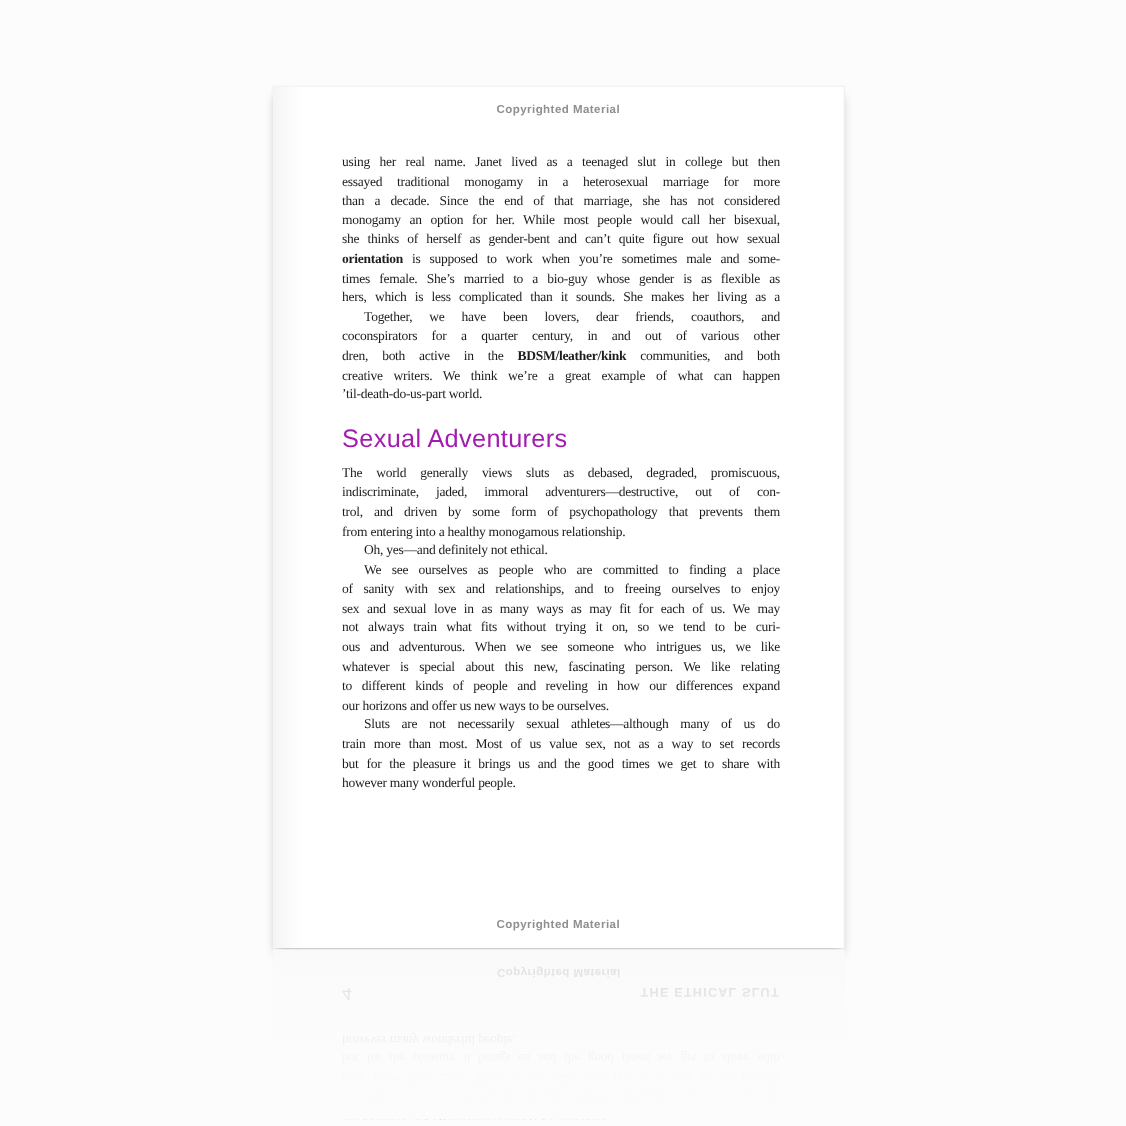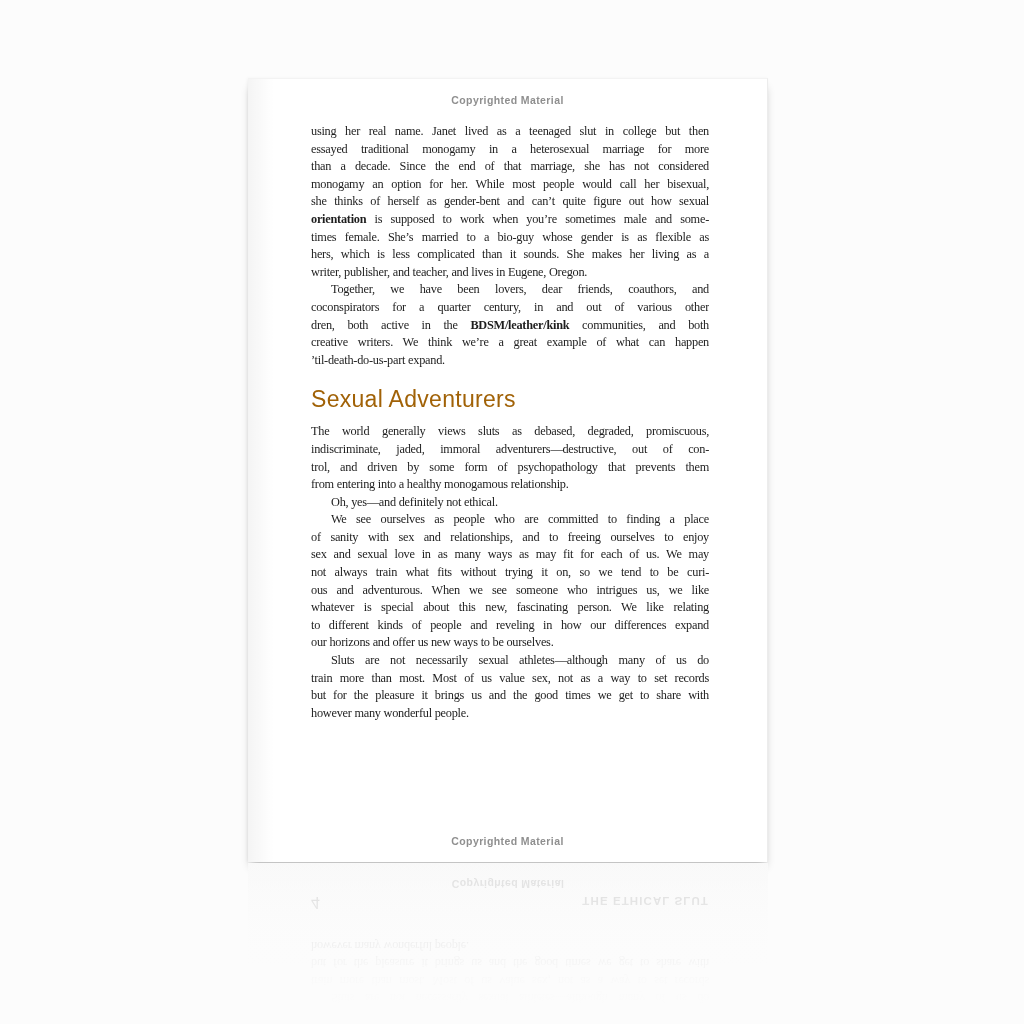--- a/index.html
+++ b/index.html
@@ -19,30 +19,30 @@
     background: linear-gradient(to right, rgba(0,0,0,0.045), rgba(0,0,0,0));
     pointer-events: none;
   }
 
   .copyright { position: absolute; left: 0; width: 100%; text-align: center;
     font-family: "Liberation Sans", sans-serif; font-size: 10.5px; letter-spacing: 0.4px;
     color: #8f8f8f; font-weight: 700; }
   .copyright.top { top: 15px; }
   .copyright.bottom { top: 756px; }
 
-  .text-col { position: absolute; left: 63px; top: 44px; width: 398px; color: #1d1d1d; }
+  .text-col { position: absolute; left: 63px; top: 60px; width: 398px; color: #1d1d1d; }
 
   .ln { height: 17.6px; line-height: 17.6px; font-size: 12.3px; letter-spacing: -0.25px;
     text-align: justify; text-align-last: justify; overflow: hidden; white-space: normal; }
   .ln.end { text-align-last: left; }
   .ln.indent { text-indent: 20px; }
   .ln b { font-weight: 700; }
 
   .heading { padding: 16px 0 10px 0; font-family: "Liberation Sans", sans-serif;
-    font-size: 23px; font-weight: 400; letter-spacing: 0.3px; color: #a16207;
+    font-size: 23px; font-weight: 400; letter-spacing: 0.3px; color: #a21caf;
     line-height: 28px; }
 
   .footer-row { position: absolute; left: 63px; top: 740px; width: 398px;
     display: flex; justify-content: space-between; align-items: baseline;
     font-family: "Liberation Sans", sans-serif; color: #3c3c3c; }
   .footer-num { font-size: 11.5px; font-weight: 400; }
   .footer-title { font-size: 11.5px; font-weight: 700; letter-spacing: 1.1px; margin-top: 47px; }
 
   
   .reflection { position: absolute; left: 248px; top: 863px; width: 520px; height: 155px;
@@ -75,29 +75,28 @@
 
     <div>
       <div class="ln">using her real name. Janet lived as a teenaged slut in college but then</div>
       <div class="ln">essayed traditional monogamy in a heterosexual marriage for more</div>
       <div class="ln">than a decade. Since the end of that marriage, she has not considered</div>
       <div class="ln">monogamy an option for her. While most people would call her bisexual,</div>
       <div class="ln">she thinks of herself as gender-bent and can’t quite figure out how sexual</div>
       <div class="ln"><span></span><b>orientation</b><span> is supposed to work when you’re sometimes male and some-</span></div>
       <div class="ln">times female. She’s married to a bio-guy whose gender is as flexible as</div>
       <div class="ln">hers, which is less complicated than it sounds. She makes her living as a</div>
-      <div class="ln end">writer, publisher, and teacher, and lives in Eugene, Oregon.</div>
     </div>
 
     <div>
       <div class="ln indent">Together, we have been lovers, dear friends, coauthors, and</div>
       <div class="ln">coconspirators for a quarter century, in and out of various other</div>
       <div class="ln"><span>dren, both active in the </span><b>BDSM/leather/kink</b><span> communities, and both</span></div>
       <div class="ln">creative writers. We think we’re a great example of what can happen</div>
-      <div class="ln end">’til-death-do-us-part expand.</div>
+      <div class="ln end">’til-death-do-us-part world.</div>
     </div>
 
     <div class="heading">Sexual Adventurers</div>
 
     <div>
       <div class="ln">The world generally views sluts as debased, degraded, promiscuous,</div>
       <div class="ln">indiscriminate, jaded, immoral adventurers—destructive, out of con-</div>
       <div class="ln">trol, and driven by some form of psychopathology that prevents them</div>
       <div class="ln end">from entering into a healthy monogamous relationship.</div>
     </div>

